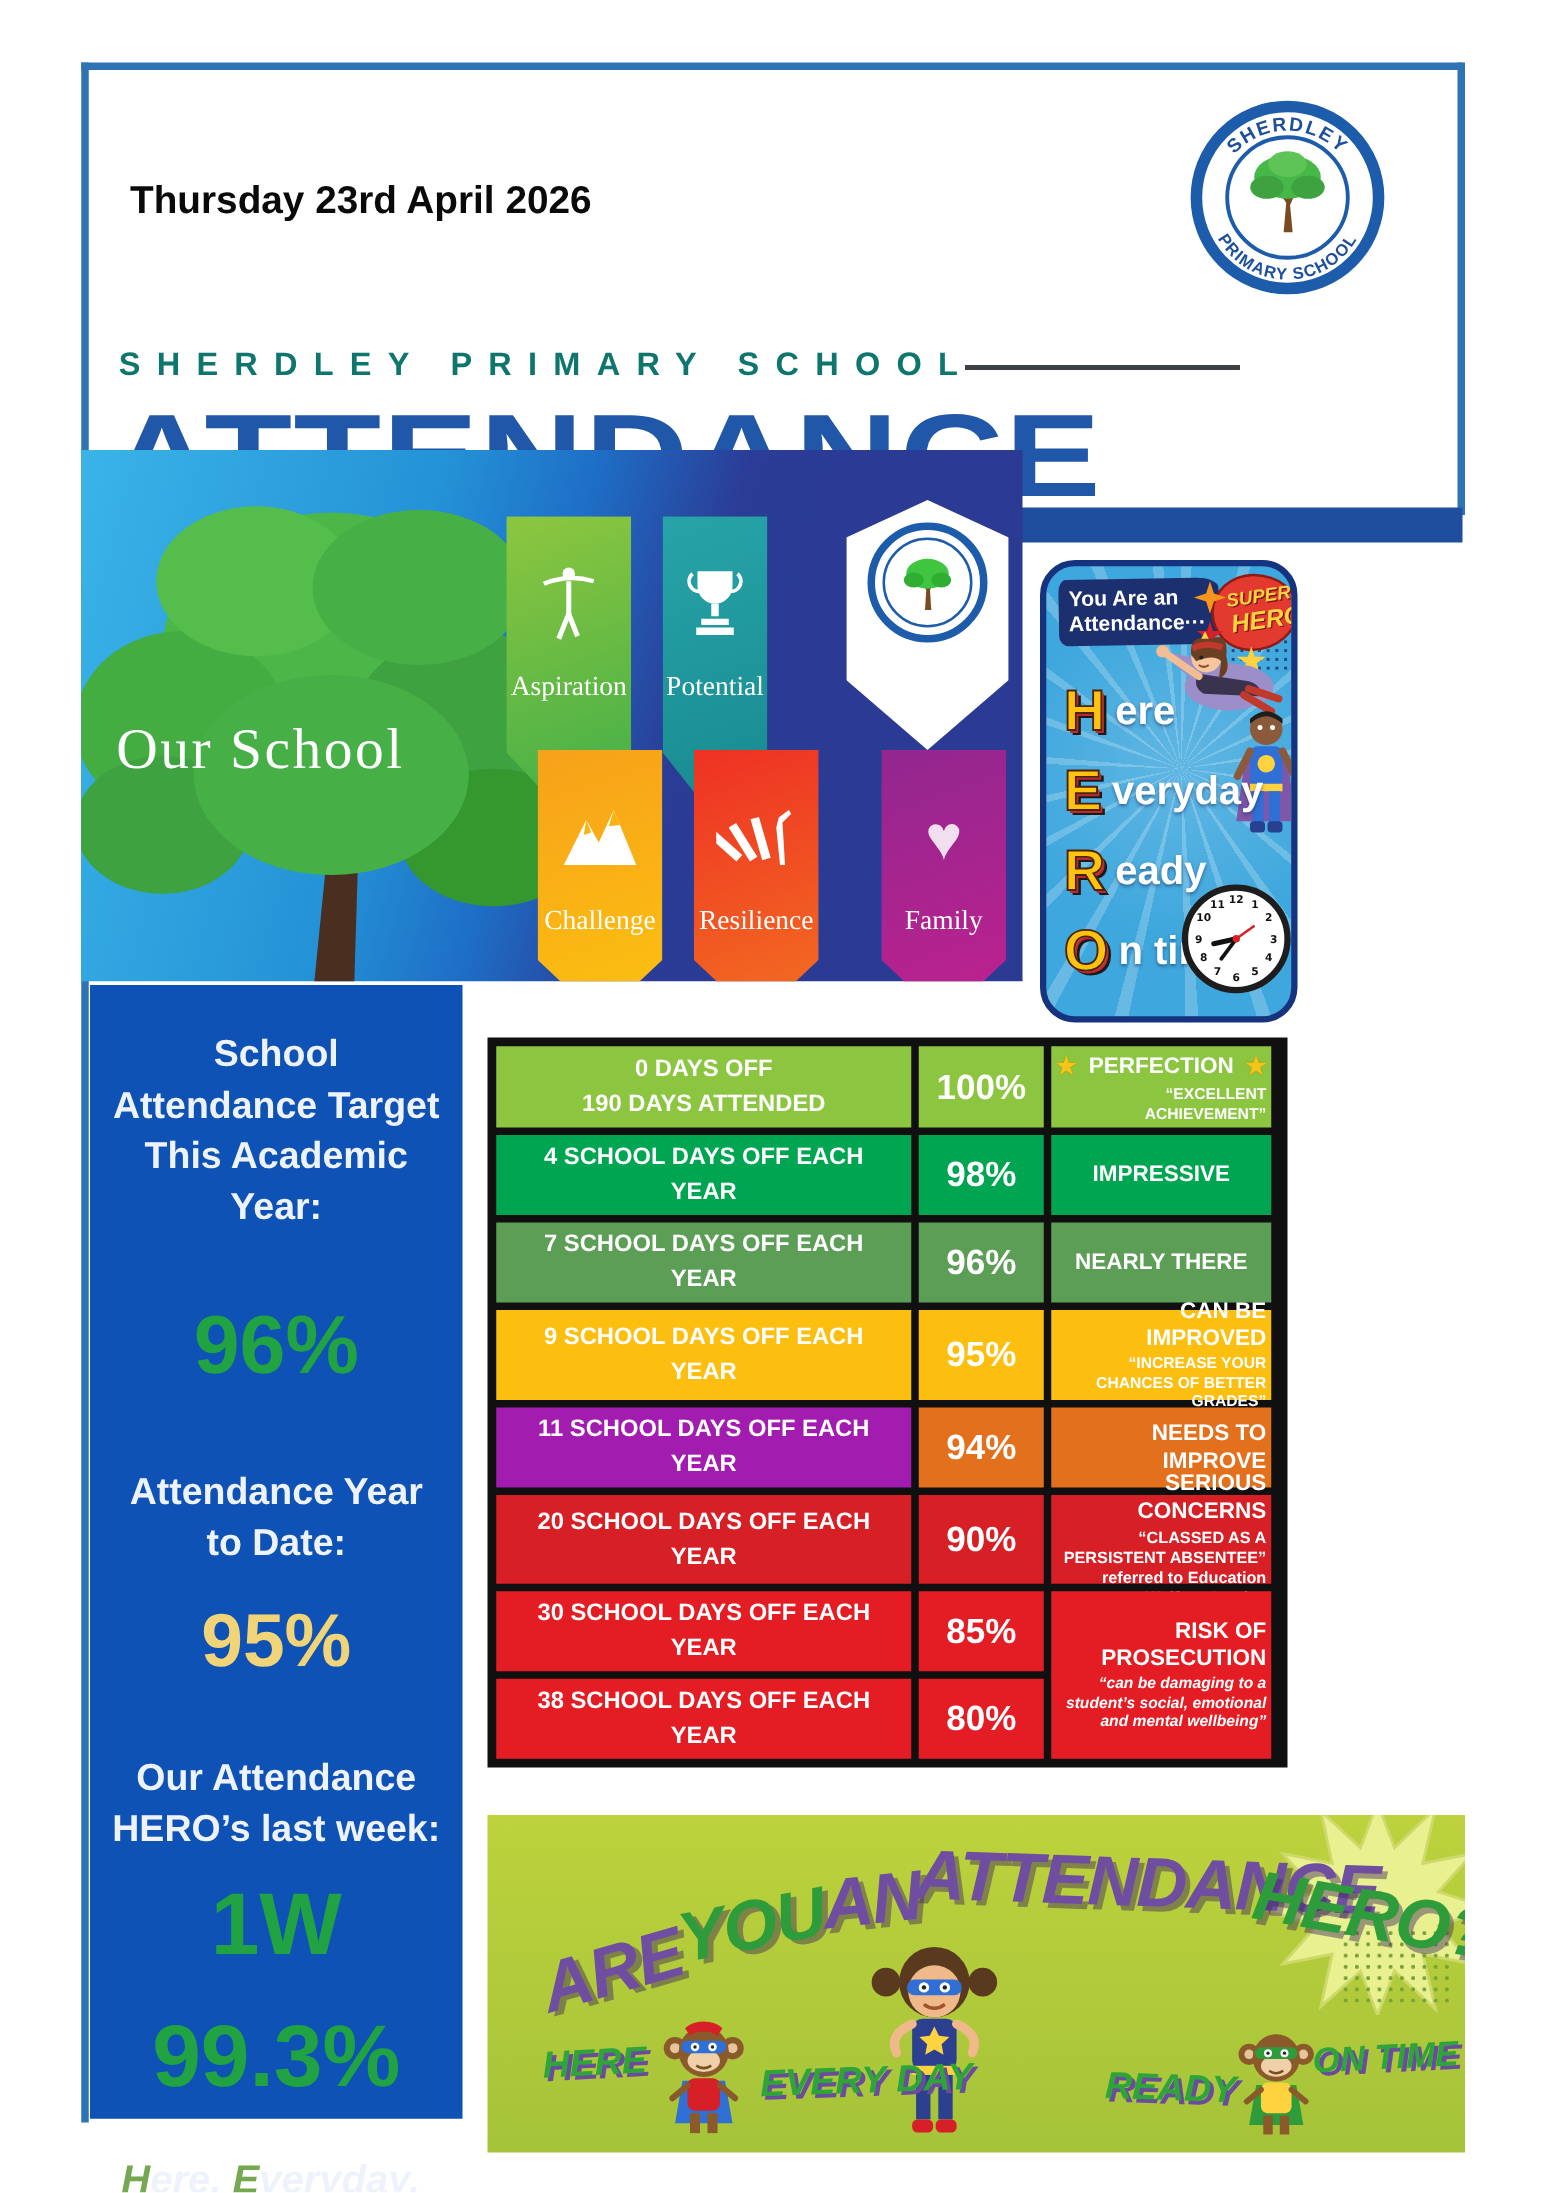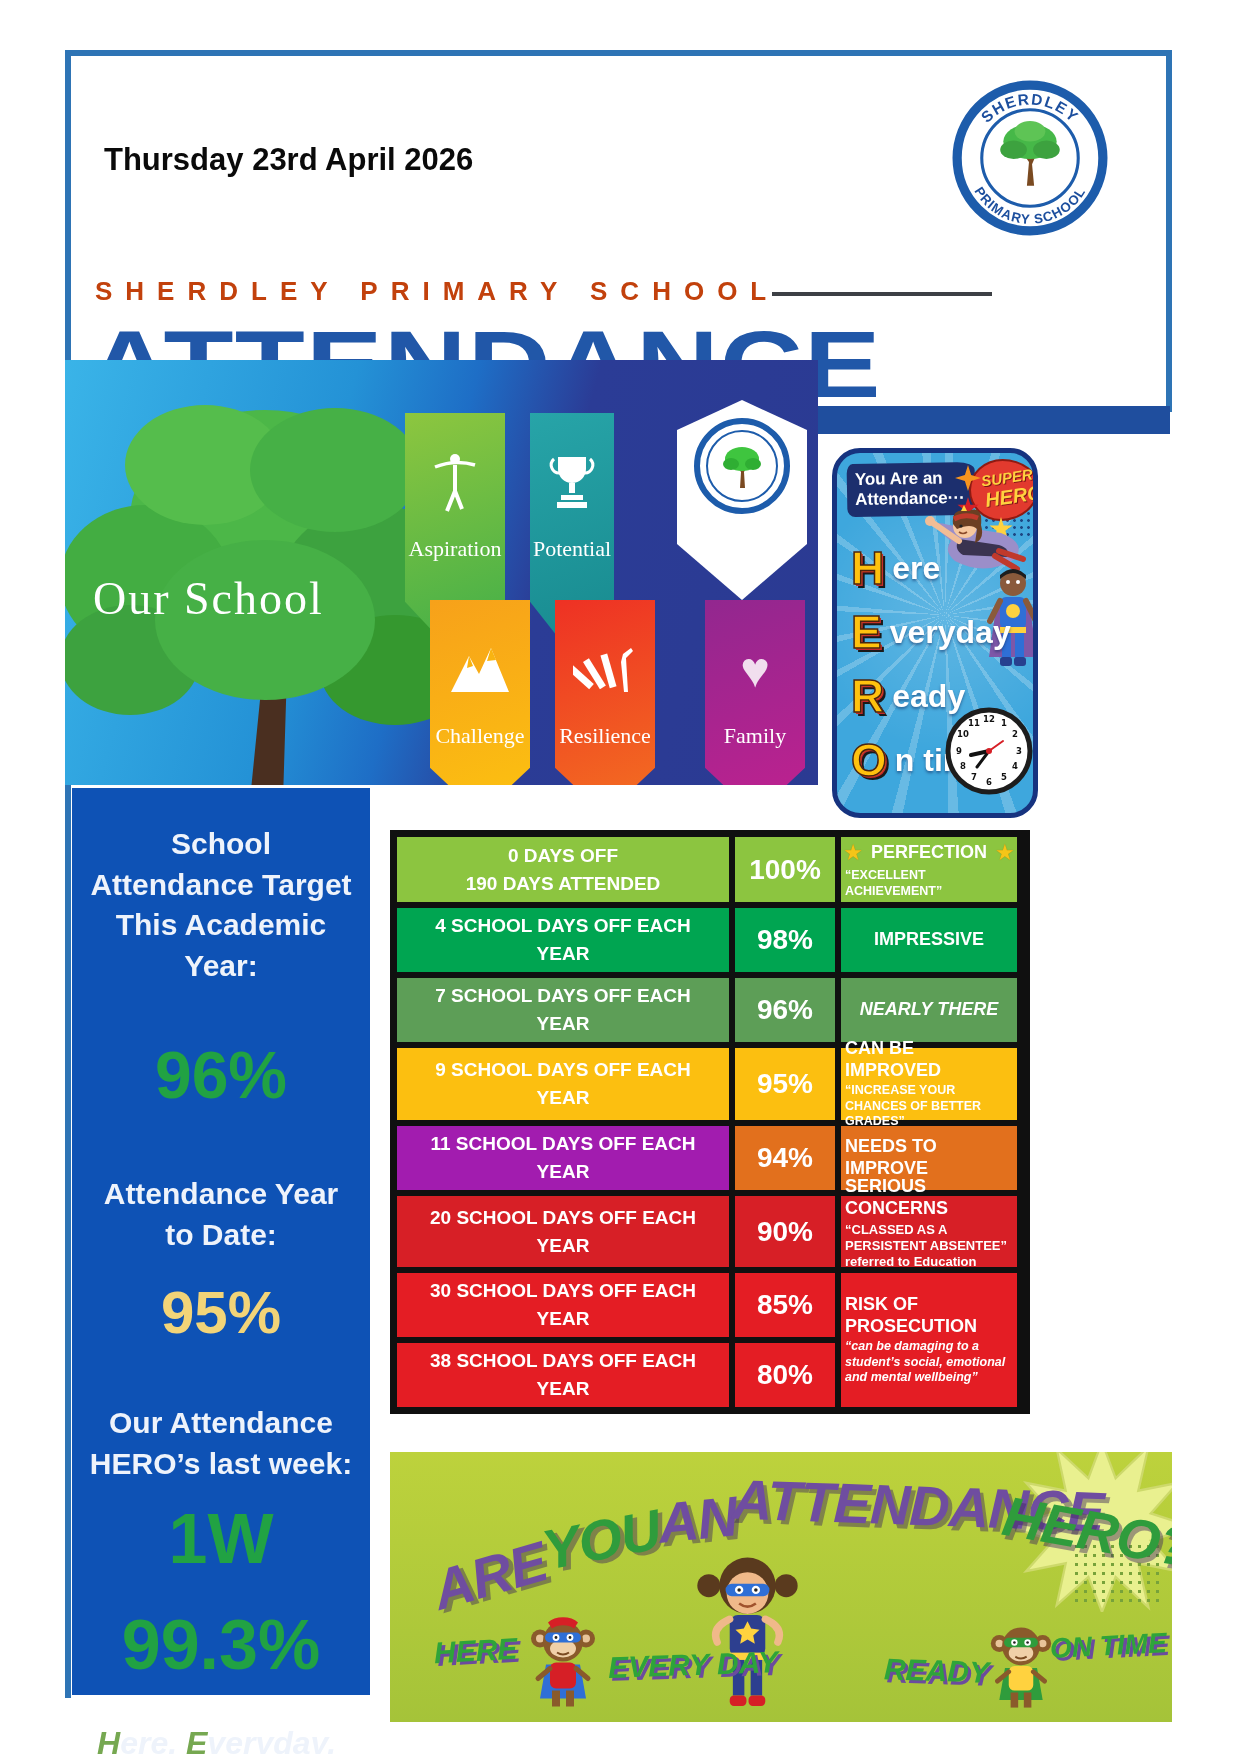--- a/index.html
+++ b/index.html
@@ -7,21 +7,21 @@
   #canvas{position:relative;width:1240px;height:1754px;background:#fff;overflow:hidden;
           font-family:"Liberation Sans",sans-serif;}
   .abs{position:absolute;}
 
   
   .frame-top{left:65px;top:50px;width:1105px;height:6px;background:#2e74b5;}
   .frame-left{left:65px;top:50px;width:6px;height:1648px;background:#2e74b5;}
   .frame-right{left:1166px;top:50px;width:6px;height:362px;background:#2e74b5;}
   .blue-bar{left:740px;top:406px;width:430px;height:28px;background:#1f4e9e;}
   .date{left:104px;top:142px;font-size:31px;font-weight:700;color:#0a0a0a;}
-  .school-name{left:95px;top:276px;font-size:26px;font-weight:700;color:#c2410c;letter-spacing:13px;}
+  .school-name{left:95px;top:276px;font-size:26px;font-weight:700;color:#0f766e;letter-spacing:13px;}
   .rule-line{left:772px;top:292px;width:220px;height:4px;background:#3d4045;}
   .headline{left:88px;top:318px;font-size:94px;font-weight:800;color:#2157a8;letter-spacing:1px;
             transform:scaleX(1.22);transform-origin:left center;line-height:1;}
   .logo{left:952px;top:80px;width:156px;height:156px;}
 
   
   .our-school{left:65px;top:360px;width:753px;height:425px;overflow:hidden;
      background:linear-gradient(105deg,#3ab4e8 0%,#2492d6 34%,#1e6ec6 48%,#2b3c96 62%,#2b3a92 100%);}
   .os-title{left:28px;top:212px;font-family:"Liberation Serif",serif;font-size:46px;color:#fff;letter-spacing:2px;}
   .pennant{position:absolute;clip-path:polygon(0 0,100% 0,100% 78%,50% 100%,0 78%);
@@ -74,21 +74,21 @@
   .sb-label{font-size:30px;font-weight:600;line-height:1.35;}
   .sb-big{font-weight:800;line-height:1;}
   .sb-motto{font-style:italic;font-size:32px;line-height:1.45;white-space:pre-wrap;font-weight:600;}
   .sb-motto .ini{font-weight:700;}
 
   
   .att-table{left:390px;top:830px;width:640px;background:#101010;padding:7px;
      display:grid;grid-template-columns:332px 100px 176px;
      grid-template-rows:65px 64px 64px 72px 64px 71px 64px 64px;gap:6px;}
   .cell{display:flex;flex-direction:column;align-items:center;justify-content:center;
-     color:#fff;text-align:left;padding:2px 4px;}
+     color:#fff;text-align:right;padding:2px 4px;}
   .c-days{font-size:19px;font-weight:700;line-height:1.45;}
   .c-pct{font-size:28px;font-weight:700;}
   .c-rating{font-size:18px;font-weight:700;line-height:1.2;}
   .c-note{font-size:12.5px;font-weight:700;line-height:1.25;margin-top:2px;}
   .c-note.it{font-style:italic;}
   .rating-row{display:flex;align-items:center;gap:8px;}
   .gold-star{color:#f5c518;font-size:22px;text-shadow:0 0 1px #a87900;}
 
   
   .banner{left:390px;top:1452px;width:782px;height:270px;overflow:hidden;
@@ -346,21 +346,21 @@
         <div class="c-rating">IMPRESSIVE</div>
       </div>
 
     <div class="cell c-days" style="background-color: rgb(93, 158, 87);">
       <div>7 SCHOOL DAYS OFF EACH</div>
       <div>YEAR</div>
     </div>
     <div class="cell c-pct" style="background-color: rgb(93, 158, 87);">
         <span>96%</span>
       </div>
-    <div class="cell" style="background-color: rgb(93, 158, 87); font-style: italic;">
+    <div class="cell" style="background-color: rgb(93, 158, 87);">
         <div class="c-rating">NEARLY THERE</div>
       </div>
 
     <div class="cell c-days" style="background-color: rgb(252, 191, 16);">
       <div>9 SCHOOL DAYS OFF EACH</div>
       <div>YEAR</div>
     </div>
     <div class="cell c-pct" style="background-color: rgb(252, 191, 16);">
         <span>95%</span>
       </div>

